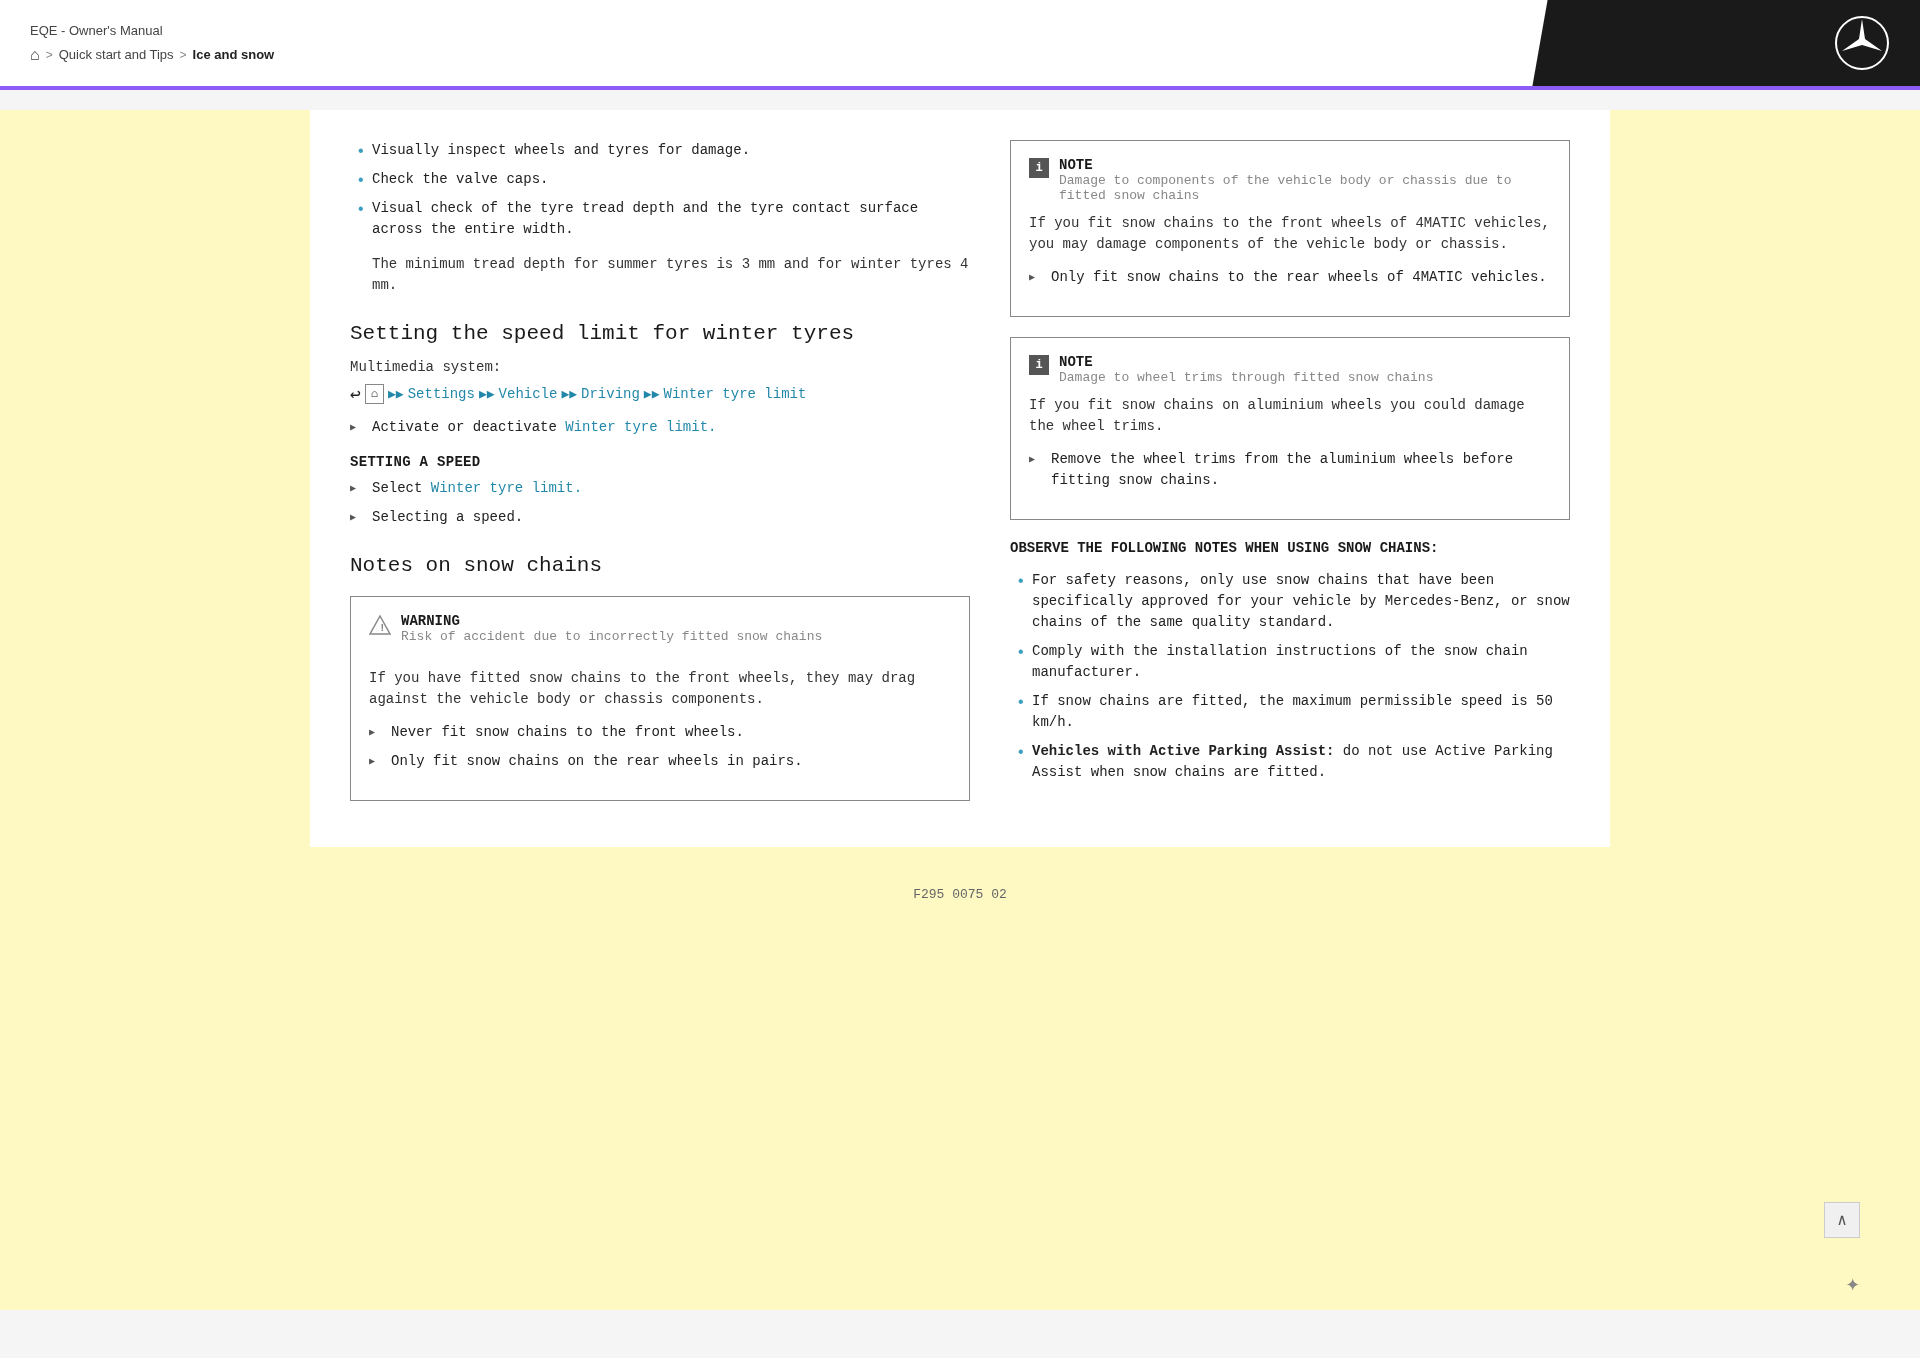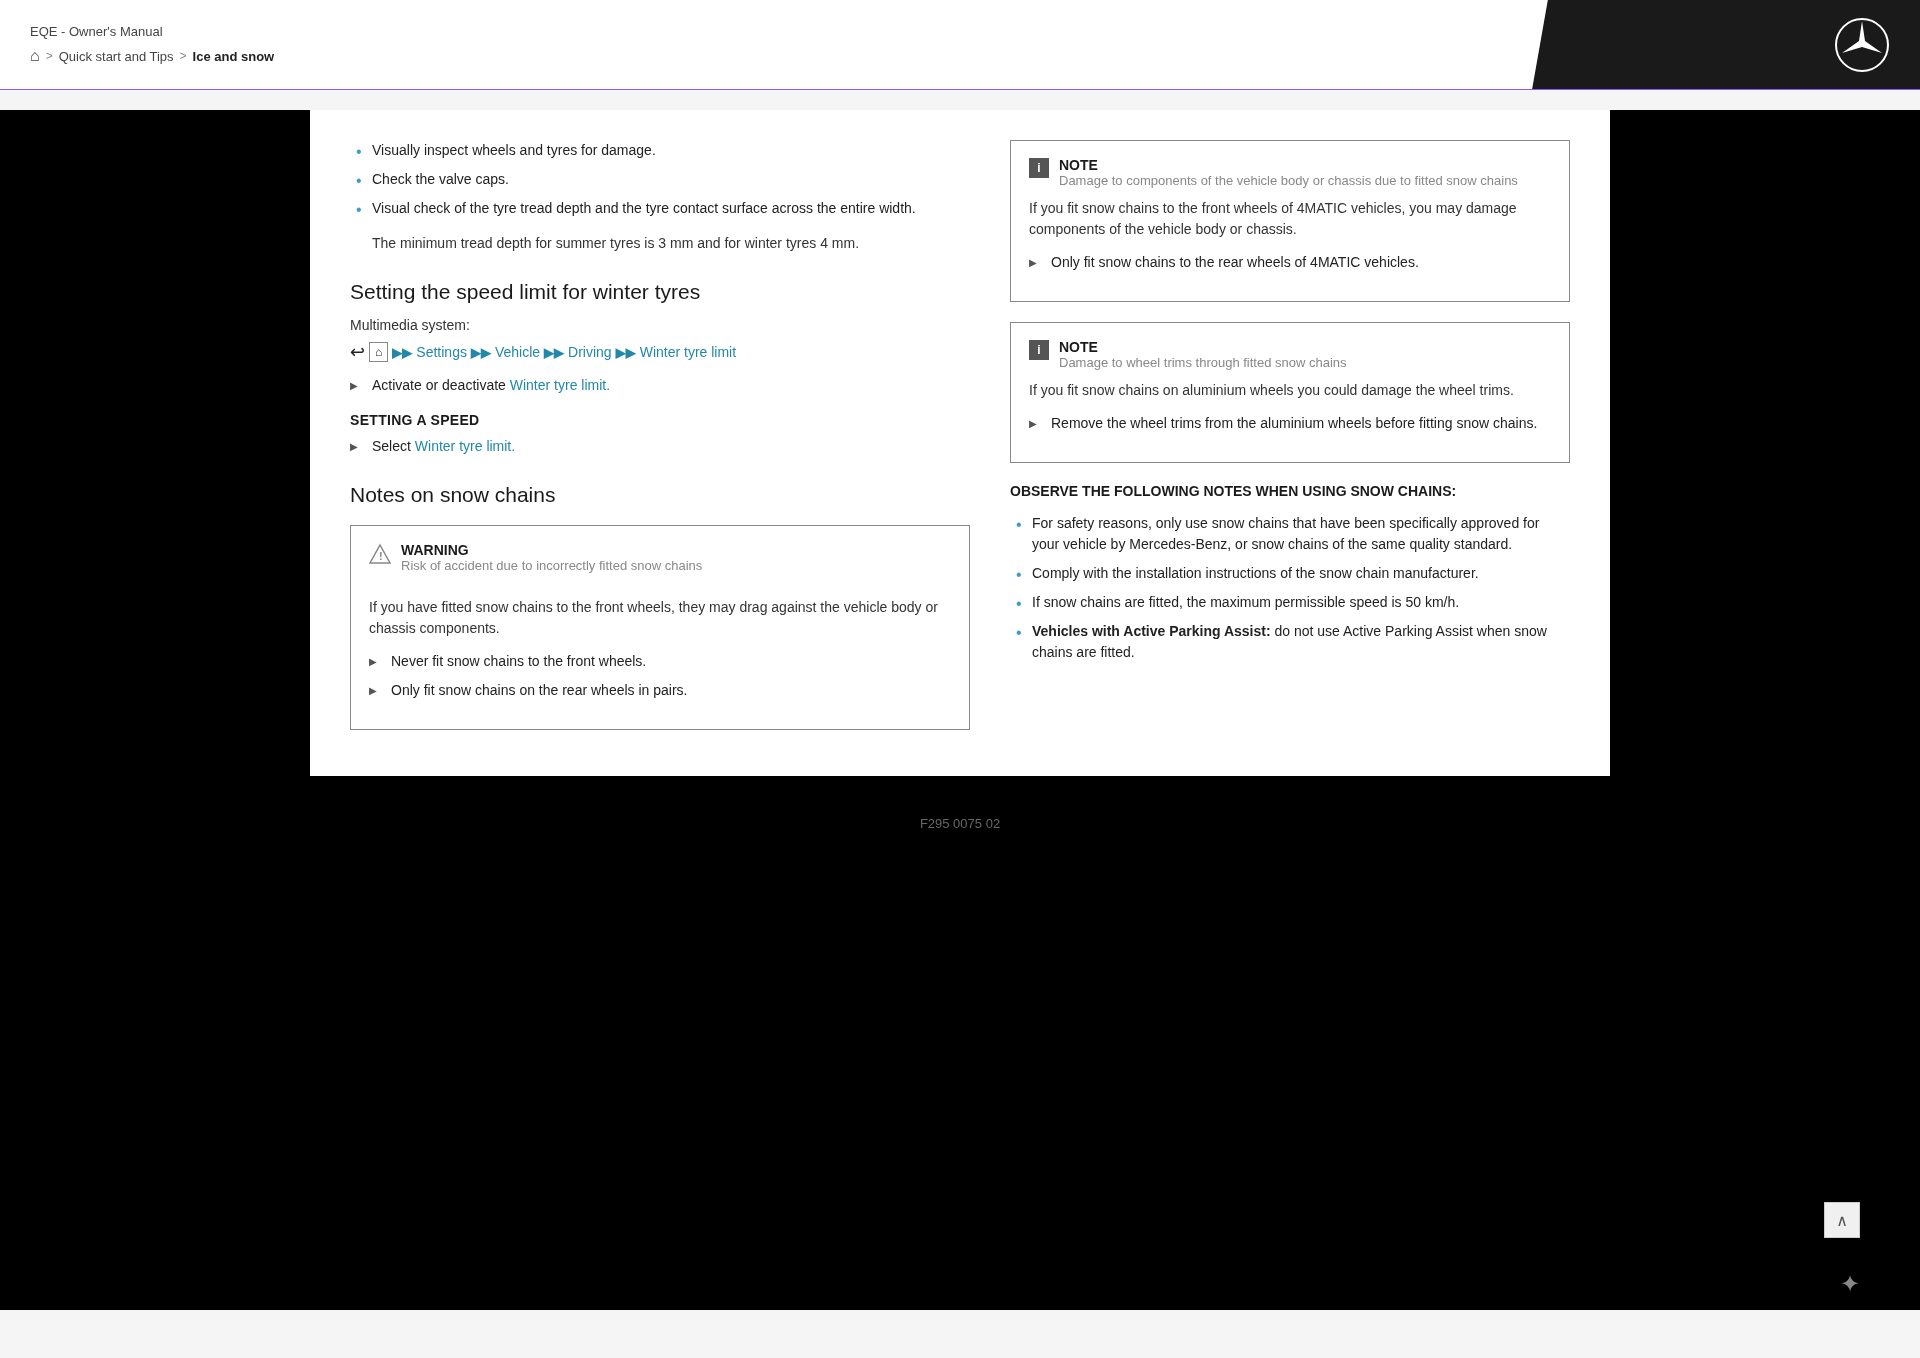--- a/index.html
+++ b/index.html
@@ -10,21 +10,21 @@
       color: #222;
       width: 1920px;
       min-height: 1358px;
     }
 
     
     .header {
       display: flex;
       align-items: stretch;
       background: #fff;
-      border-bottom: 1px solid #8b5cf6;
+      border-bottom: 4px solid #8b5cf6;
       height: 90px;
     }
     .header-left {
       flex: 1;
       padding: 12px 30px;
       display: flex;
       flex-direction: column;
       justify-content: center;
     }
     .header-title {
@@ -305,23 +305,24 @@
       border: 1px solid #ccc;
       display: flex;
       align-items: center;
       justify-content: center;
       cursor: pointer;
       font-size: 16px;
       color: #555;
     }
 
     .content-wrapper {
-      background: #000000;
+      background: #fef9c3;
       min-height: 1200px;
       padding-bottom: 40px;
+      font-family: Liberation Mono, monospace;
     }
 
     .link-text {
       color: #2288aa;
       text-align: center;
     }
   </style>
 </head>
 <body>
 
@@ -381,20 +382,21 @@
           Activate or deactivate <span class="link-text">Winter tyre limit.</span>
         </li>
       </ul>
 
       <div class="bold-heading">SETTING A SPEED</div>
 
       <ul class="arrow-list">
         <li>
           Select <span class="link-text">Winter tyre limit.</span>
         </li>
+        <li>Selecting a speed.</li>
       </ul>
 
       <h2 class="section-heading">Notes on snow chains</h2>
 
       <div class="warning-box">
         <div class="warning-header">
           <div class="warning-icon">
             <svg viewBox="0 0 22 22" fill="none" xmlns="http://www.w3.org/2000/svg">
               <polygon points="11,2 21,20 1,20" stroke="#888" stroke-width="1.5" fill="none"></polygon>
               <text x="10" y="17" font-size="11" fill="#888" font-weight="bold">!</text>

